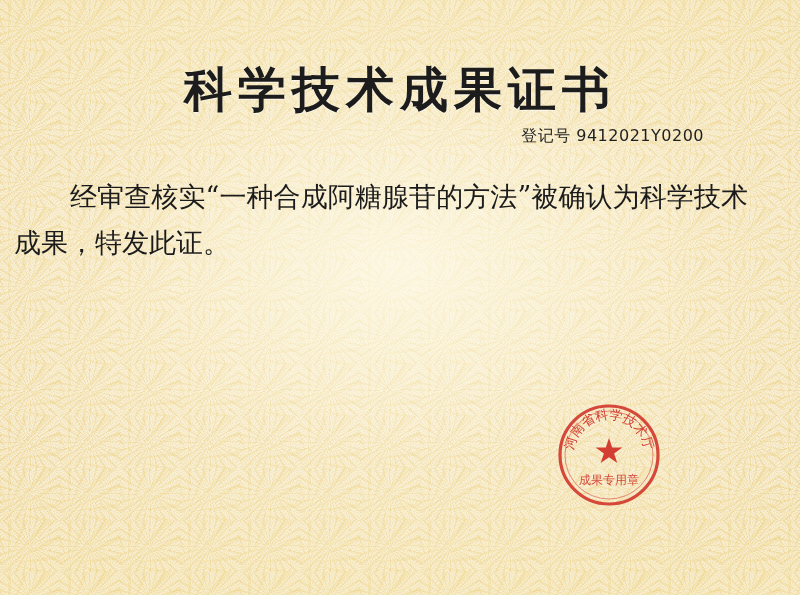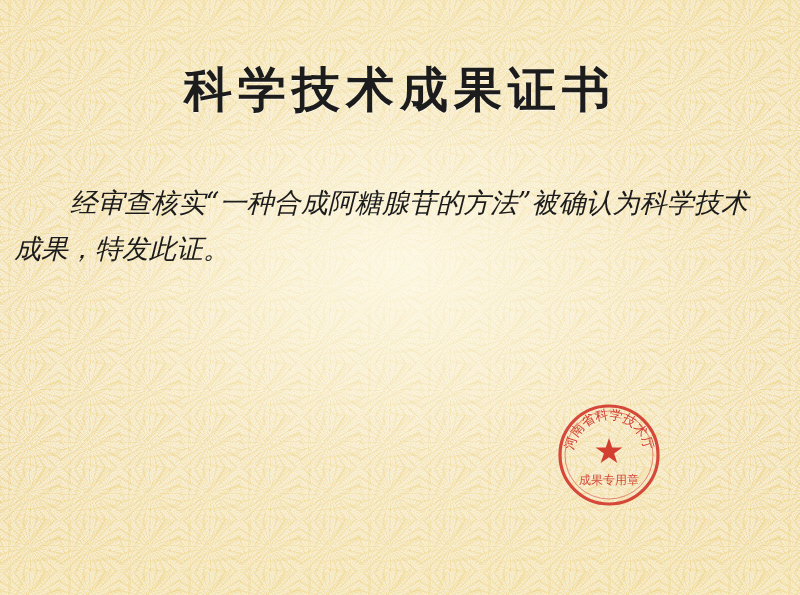--- a/index.html
+++ b/index.html
@@ -84,30 +84,29 @@
     top: 126px;
     right: 96px;
     font-family: "DejaVu Sans", "Liberation Sans", sans-serif;
     font-size: 16px;
     color: #1f1f1f;
     letter-spacing: 0.5px;
   }
 
   .body-text {
     position: absolute;
-    top: 180px;
+    top: 174px;
     left: 14px;
     right: 52px;
     font-family: "DejaVu Serif", "Liberation Serif", serif;
     font-size: 27px;
     line-height: 46px;
     color: #1b1b1b;
     text-indent: 56px;
     text-align: justify;
-    font-style: italic;
   }
 
   .unit-line {
     position: absolute;
     top: 318px;
     left: 16px;
     font-family: "DejaVu Sans", "Liberation Sans", sans-serif;
     font-size: 19px;
     color: #1b1b1b;
     letter-spacing: 1px;
@@ -149,20 +148,21 @@
 
 <div id="certificate">
   <div class="bg-pattern"></div>
   <div class="bg-pattern2"></div>
   <div class="bg-wash"></div>
 
   <div class="content">
 
     <div class="title">科学技术成果证书</div>
 
+    <div class="reg-no">登记号 9412021Y0200</div>
 
     <div class="body-text">经审查核实“一种合成阿糖腺苷的方法”被确认为科学技术成果，特发此证。</div>
 
 
 
 
     <div class="seal">
       <svg width="106" height="106" viewBox="0 0 106 106" aria-hidden="true">
         <circle cx="53" cy="53" r="49" fill="none" stroke="#cf2b22" stroke-width="3.2" opacity="0.85"></circle>
         <circle cx="53" cy="53" r="44" fill="none" stroke="#cf2b22" stroke-width="1" opacity="0.5"></circle>

